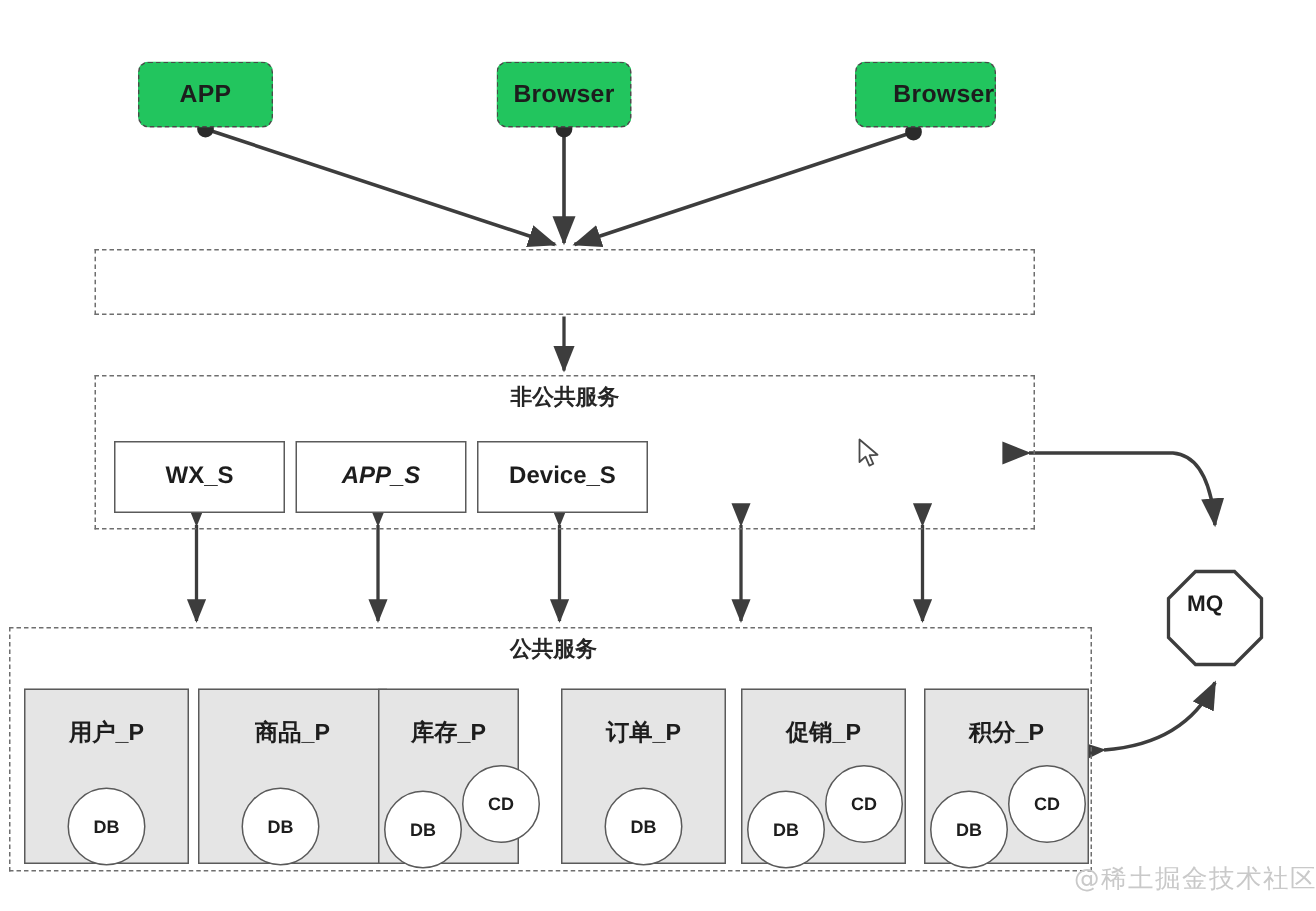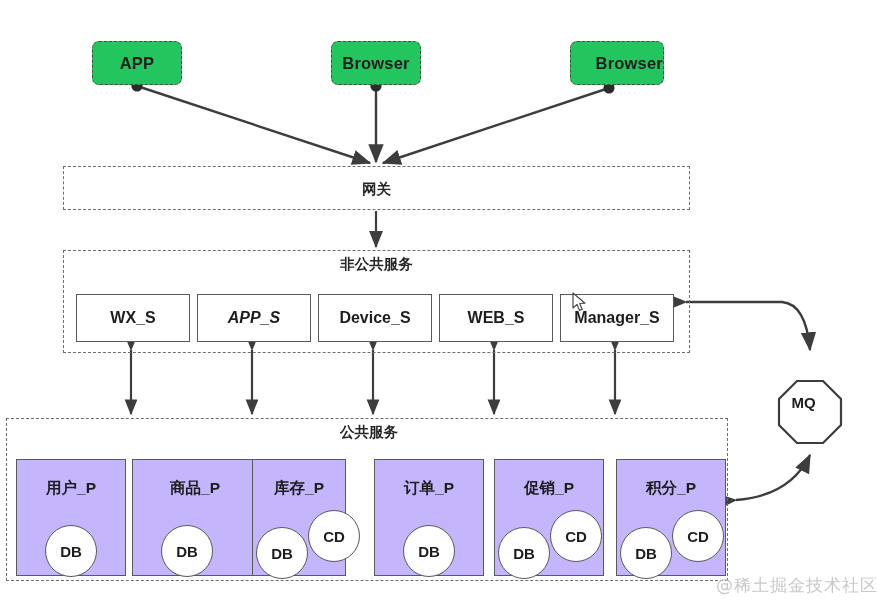--- a/index.html
+++ b/index.html
@@ -67,42 +67,42 @@
     justify-content: center;
     font-size: 16px;
     font-weight: bold;
     color: #1d1d1d;
   }
   
   .pbox {
     position: absolute;
     box-sizing: border-box;
     border: 1.6px solid #5a5a5a;
-    background: #c4b5fd;
+    background: #e5e5e5;
   }
   .pbox-label {
     position: absolute;
     top: 18px;
     left: 0;
     right: 0;
     text-align: center;
     font-size: 15.5px;
     font-weight: bold;
     color: #1d1d1d;
   }
   .circ {
     position: absolute;
     box-sizing: border-box;
     border: 1.8px solid #5a5a5a;
     border-radius: 50%;
     background: #ffffff;
     display: flex;
     align-items: center;
     justify-content: center;
-    font-size: 15px;
+    font-size: 12px;
     font-weight: bold;
     color: #1d1d1d;
   }
   .mq-label {
     position: absolute;
     font-size: 15px;
     font-weight: bold;
     color: #1d1d1d;
   }
   .watermark {
@@ -187,39 +187,32 @@
 
   <div class="node client" style="left:331px; top:41px; width:90px; height:44px;">
     <span>Browser</span>
   </div>
 
   <div class="node client" style="left:570px; top:41px; width:94px; height:44px;justify-content:flex-end;">
     <span>Browser</span>
   </div>
 
   <div class="band" style="left:63px; top:166px; width:627px; height:44px;"></div>
-  <div class="band-title" style="left:0; top:180px; width:753px; text-align:center;">网关</div>
 
   <div class="band" style="left:63px; top:250px; width:627px; height:103px;"></div>
   <div class="band-title" style="left:0; top:255px; width:753px; text-align:center;">非公共服务</div>
 
   <div class="svcbox" style="left:76px; top:294px; width:114px; height:48px;">
     <span>WX_S</span>
   </div>
   <div class="svcbox" style="left:197px; top:294px; width:114px; height:48px;font-style:italic;">
     <span>APP_S</span>
   </div>
   <div class="svcbox" style="left:318px; top:294px; width:114px; height:48px;">
     <span>Device_S</span>
-  </div>
-  <div class="svcbox" style="left:439px; top:294px; width:114px; height:48px;">
-    <span>WEB_S</span>
-  </div>
-  <div class="svcbox" style="left:560px; top:294px; width:114px; height:48px;">
-    <span>Manager_S</span>
   </div>
 
   <div class="band" style="left:6px; top:418px; width:722px; height:163px;"></div>
   <div class="band-title" style="left:340px; top:423px;">公共服务</div>
 
   <div class="pbox" style="left:16px; top:459px; width:110px; height:117px;">
     <div class="pbox-label">用户_P</div>
   </div>
   <div class="circ" style="left:45px; top:525px; width:52px; height:52px;">
     <span>DB</span>

